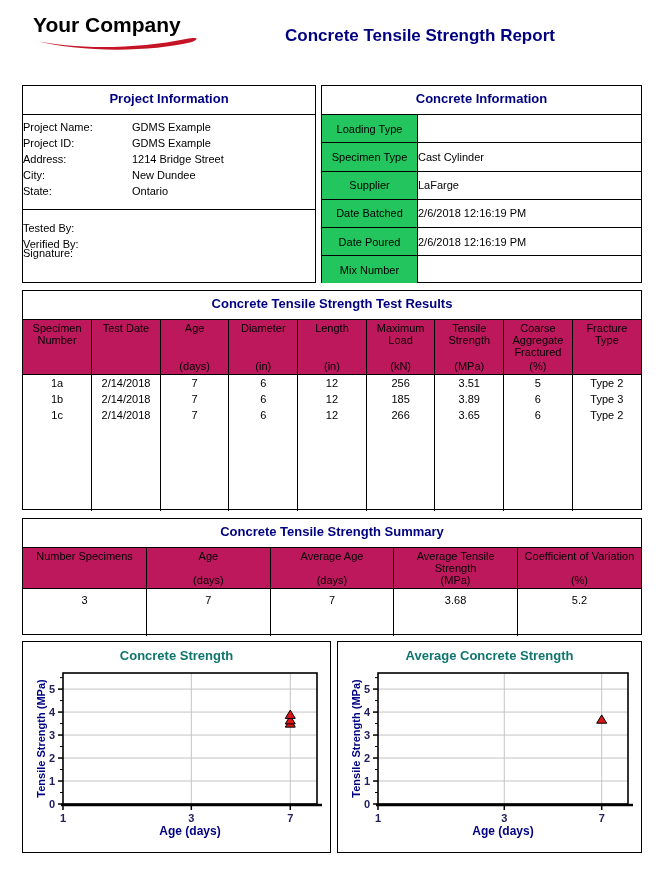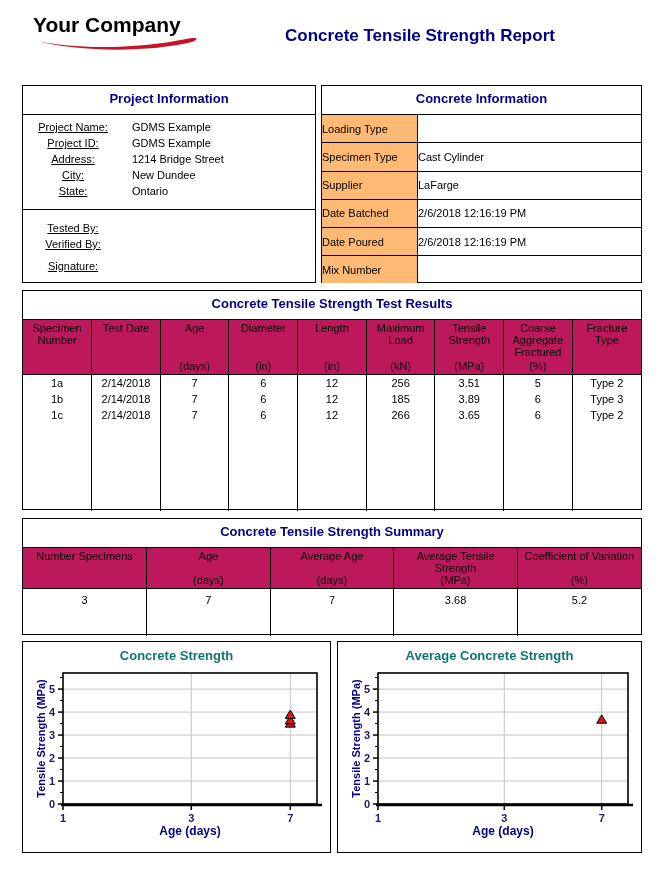--- a/index.html
+++ b/index.html
@@ -10,27 +10,27 @@
                  font-size:13px;font-weight:bold;color:#000080;}
   
   #logo-text{position:absolute;left:33px;top:13px;font-size:21px;font-weight:bold;color:#000000;}
   #logo-swoosh{position:absolute;left:30px;top:37px;}
   #report-title{position:absolute;left:200px;top:26px;width:440px;text-align:center;
                 font-size:17px;font-weight:bold;color:#000080;}
   
   .pi-hr{position:absolute;left:0;right:0;border-top:1px solid #000;}
   .pi-block{position:absolute;left:0;right:0;}
   .pi-row{display:flex;height:16px;line-height:16px;font-size:11px;}
-  .pi-label{width:100px;text-align:center;text-decoration:underline;}
+  .pi-label{width:100px;text-align:left;}
   .pi-value{margin-left:9px;}
   
   #ci-table{position:absolute;left:0;right:0;top:28px;bottom:0;width:100%;height:169px;
             border-collapse:collapse;table-layout:fixed;font-size:11px;}
   #ci-table td{border-top:1px solid #000;padding:0;}
-  td.ci-label{width:95px;background:#fdba74;text-align:left;padding-right:9px;border-right:1px solid #000;}
+  td.ci-label{width:95px;background:#22c55e;text-align:center;padding-right:9px;border-right:1px solid #000;}
   td.ci-value{text-align:left;padding-left:10px;}
   
   .data-table{position:absolute;left:0;right:0;width:100%;border-collapse:collapse;
               table-layout:fixed;font-size:11px;}
   .data-table th{background:#be185d;border-top:1px solid #000;border-bottom:1px solid #000;
                  border-left:1px solid #000;font-weight:normal;padding:0;vertical-align:top;}
   .data-table th:first-child{border-left:none;}
   .data-table td{border-left:1px solid #000;text-align:center;padding:0;}
   .data-table td:first-child{border-left:none;}
   .th-wrap{display:flex;flex-direction:column;justify-content:space-between;height:100%;
@@ -90,21 +90,21 @@
     <div class="pi-block" style="top:134px;">
         <div class="pi-row">
           <span class="pi-label">Tested By:</span>
           <span class="pi-value"></span>
         </div>
         <div class="pi-row">
           <span class="pi-label">Verified By:</span>
           <span class="pi-value"></span>
         </div>
       </div>
-    <div class="pi-block" style="top:172px;">
+    <div class="pi-block" style="top:159px;">
         <div class="pi-row">
           <span class="pi-label">Signature:</span>
           <span class="pi-value"></span>
         </div>
       </div>
   </div>
 
   <div class="box" style="left:321px;top:85px;width:321px;height:198px;">
     <div class="section-title">Concrete Information</div>
     <table id="ci-table">

